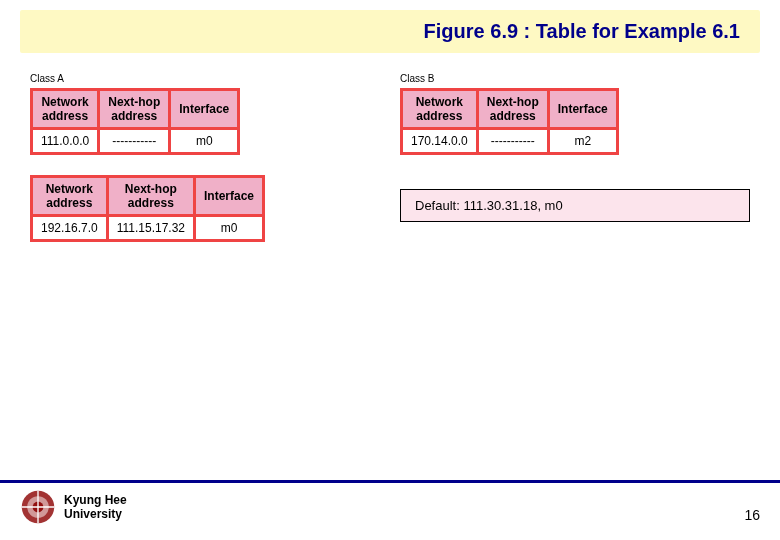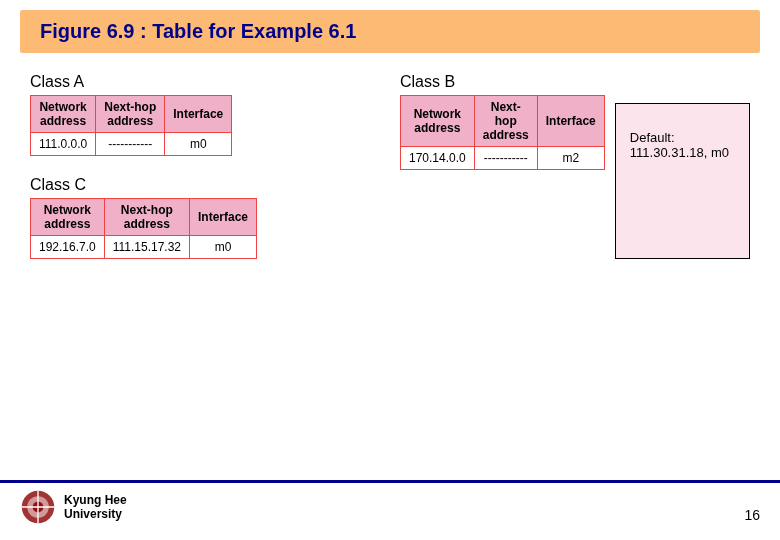--- a/index.html
+++ b/index.html
@@ -6,22 +6,22 @@
     body {
       width: 780px;
       height: 540px;
       background: #fff;
       font-family: Arial, sans-serif;
       font-size: 13px;
       position: relative;
       overflow: hidden;
     }
     .title-bar {
-      background: #fdba74;
-      text-align: left;
+      background: #fef9c3;
+      text-align: right;
       padding: 10px 20px;
       font-size: 20px;
       font-weight: bold;
       color: #00008b;
       margin: 10px 20px;
       border-radius: 2px;
     }
     .content-area {
       display: flex;
       flex-direction: row;
@@ -29,45 +29,45 @@
       gap: 20px;
     }
     .left-section {
       display: flex;
       flex-direction: column;
       gap: 20px;
       flex: 1;
     }
     .right-section {
       display: flex;
-      flex-direction: row;
-      gap: 10px;
+      flex-direction: column;
+      gap: 4px;
       flex: 1;
     }
     .class-label {
-      font-size: 16px;
+      font-size: 10px;
       margin-bottom: 4px;
       color: #000;
     }
     table {
       border-collapse: collapse;
       font-size: 12px;
     }
     table td, table th {
-      border: 1px solid #ef4444;
+      border: 3px solid #ef4444;
       padding: 4px 8px;
       text-align: center;
     }
     table thead td {
       background: #f0b0c8;
       font-weight: bold;
     }
     .default-box {
       border: 1px solid #000;
-      padding: 26px 14px;
+      padding: 8px 14px;
       background: #fce4ec;
       font-size: 13px;
       margin-top: 30px;
       display: inline-block;
     }
     .footer {
       position: absolute;
       bottom: 9px;
       left: 0;
       right: 0;
@@ -117,21 +117,20 @@
         <tr>
               <td>111.0.0.0</td>
               <td>-----------</td>
               <td>m0</td>
             </tr>
           </tbody>
       </table>
     </div>
 
     <div>
-      <div class="class-label">Class C</div>
       <table>
         <thead>
           <tr>
             <td>Network<br>address</td>
             <td>Next-hop<br>address</td>
             <td>Interface</td>
           </tr>
         </thead>
         <tbody id="class-c-body">
         <tr>

